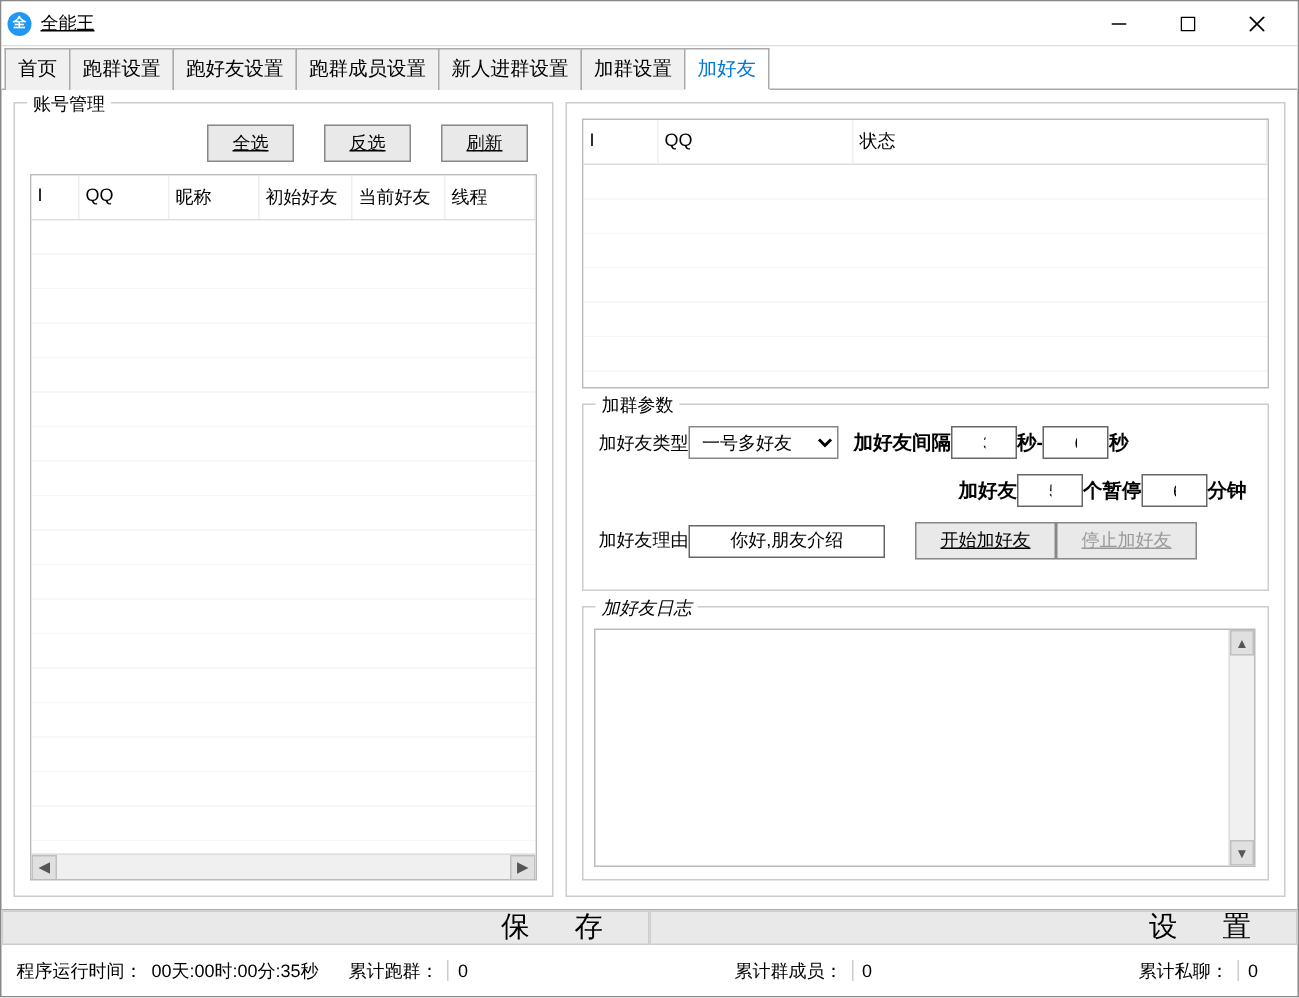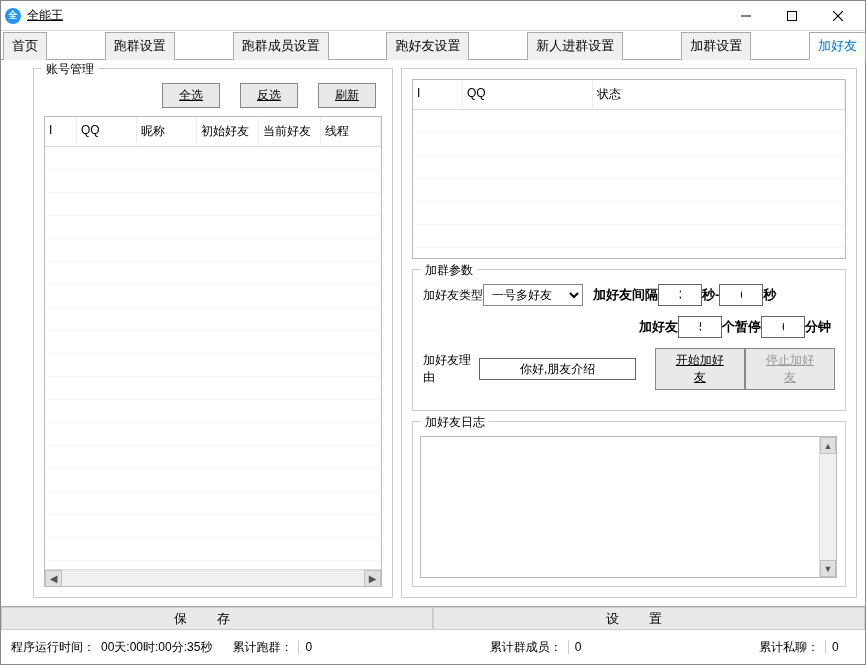--- a/index.html
+++ b/index.html
@@ -3,24 +3,24 @@
 <meta charset="utf-8">
 <style>
 * { box-sizing: border-box; margin: 0; padding: 0; }
 body { font-family: "Microsoft YaHei", SimSun, Arial, sans-serif; font-size: 12px; background: #fff; color: #000; }
 .window { width: 866px; height: 665px; border: 1px solid #888; background: #fff; display: flex; flex-direction: column; }
 .titlebar { height: 30px; display: flex; align-items: center; padding: 0 4px; background: #fff; border-bottom: 1px solid #ddd; }
 .titlebar .icon { width: 16px; height: 16px; border-radius: 50%; background: #2196f3; margin-right: 6px; display: inline-flex; align-items: center; justify-content: center; color: #fff; font-size: 9px; font-weight: bold; }
 .titlebar .title { flex: 1; font-size: 12px; text-decoration: underline; }
 .titlebar .sysbtn { width: 46px; height: 30px; display: flex; align-items: center; justify-content: center; font-family: Arial; }
 .titlebar .sysbtn svg { width: 10px; height: 10px; }
-.tabs { display: flex; border-bottom: 1px solid #aaa; background: #fff; padding-left: 2px; justify-content: space-between; }
+.tabs { display: flex; border-bottom: 1px solid #aaa; background: #fff; padding-left: 2px; }
 .tab { padding: 4px 8px; border: 1px solid #aaa; border-bottom: none; margin-right: -1px; background: #f0f0f0; cursor: default; position: relative; top: 1px; font-size: 13px; }
 .tab.active { background: #fff; border-bottom: 1px solid #fff; color: #0078d7; z-index: 1; }
-.content { flex: 1; display: flex; padding: 8px; gap: 8px; overflow: hidden; margin-left: 24px; }
+.content { flex: 1; display: flex; padding: 8px; gap: 8px; overflow: hidden; }
 .panel { border: 1px solid #ccc; position: relative; background: #fff; padding: 10px; display: flex; flex-direction: column; }
 .panel-left { width: 360px; }
 .panel-right { flex: 1; }
 .panel-label { position: absolute; top: -8px; left: 8px; background: #fff; padding: 0 4px; font-size: 12px; }
 .btnrow { display: flex; justify-content: flex-end; gap: 20px; padding: 4px 6px 8px 0; }
 .btn { border: 1px solid #888; background: #e9e9e9; padding: 3px 16px; font-size: 12px; cursor: default; text-decoration: underline; }
 .btn:disabled, .btn.disabled { color: #999; }
 .grid { border: 1px solid #bbb; flex: 1; background: #fff; display: flex; flex-direction: column; overflow: hidden; }
 .grid-header { display: flex; border-bottom: 1px solid #ddd; background: #fff; }
 .grid-header .col { padding: 6px 4px; font-size: 12px; border-right: 1px solid #eee; white-space: nowrap; }
@@ -30,28 +30,28 @@
 .grid-scroll .track { flex: 1; height: 17px; background: #f0f0f0; }
 .panel-right .grid.top { height: 180px; flex: none; margin-bottom: 10px; }
 .group { border: 1px solid #ccc; padding: 14px 10px 10px 10px; position: relative; margin-bottom: 10px; }
 .group-label { position: absolute; top: -8px; left: 8px; background: #fff; padding: 0 4px; font-size: 12px; }
 .row { display: flex; align-items: center; gap: 0; margin-bottom: 10px; flex-wrap: nowrap; }
 .row .lbl { font-size: 12px; }
 .row .bold { font-weight: bold; font-size: 13px; }
 select { border: 1px solid #888; padding: 2px 4px; font-size: 12px; background: #fff; width: 100px; }
 input[type="text"] { border: 1px solid #666; padding: 3px 20px; font-size: 12px; text-align: center; }
 .input-sm { width: 44px; }
-.input-md { width: 157px; text-align: center; }
-.loggroup { border: 1px solid #ccc; padding: 14px 8px 8px 7px; position: relative; flex: 1; display: flex; flex-direction: column; }
+.input-md { width: 131px; text-align: center; }
+.loggroup { border: 1px solid #ccc; padding: 14px 8px 8px 7px; position: relative; flex: 1; display: flex; flex-direction: column; font-style: italic; }
 .logarea { flex: 1; border: 1px solid #bbb; background: #fff; position: relative; }
 .logarea .vscroll { position: absolute; right: 0; top: 0; bottom: 0; width: 17px; background: #f0f0f0; border-left: 1px solid #ddd; display: flex; flex-direction: column; }
 .logarea .vscroll .arrow { height: 17px; background: #e0e0e0; border: 1px solid #c0c0c0; display: flex; align-items: center; justify-content: center; font-size: 9px; color: #555; }
 .logarea .vscroll .track { flex: 1; }
 .bottombar { height: 24px; border-top: 1px solid #aaa; display: flex; }
-.bottombar .cell { flex: 1; text-align: center; border: 1px solid #ccc; background: #e9e9e9; line-height: 22px; font-size: 13px; letter-spacing: 30px; }
+.bottombar .cell { flex: 1; text-align: right; border: 1px solid #ccc; background: #e9e9e9; line-height: 22px; font-size: 19px; letter-spacing: 30px; }
 .statusbar { height: 34px; display: flex; align-items: center; font-size: 12px; }
 .statusbar .item { padding: 0 10px; display: flex; align-items: center; gap: 6px; }
 .statusbar .item.first { flex: 0 0 auto; }
 .statusbar .spacer { flex: 1; }
 .statusbar .val { border-left: 1px solid #ccc; padding-left: 6px; min-width: 30px; }
 </style>
 </head>
 <body>
 
 <div class="window">
@@ -73,22 +73,22 @@
       <svg viewBox="0 0 10 10">
           <line x1="0" y1="0" x2="10" y2="10" stroke="#000" stroke-width="1.2"></line>
           <line x1="10" y1="0" x2="0" y2="10" stroke="#000" stroke-width="1.2"></line>
         </svg>
     </div>
   </div>
 
   <div class="tabs">
     <div class="tab">首页</div>
     <div class="tab">跑群设置</div>
+    <div class="tab">跑好友设置</div>
     <div class="tab">跑群成员设置</div>
-    <div class="tab">跑好友设置</div>
     <div class="tab">新人进群设置</div>
     <div class="tab">加群设置</div>
     <div class="tab active">加好友</div>
   </div>
 
   <div class="content">
 
     <div class="panel panel-left">
       <span class="panel-label">账号管理</span>
       <div class="btnrow">

